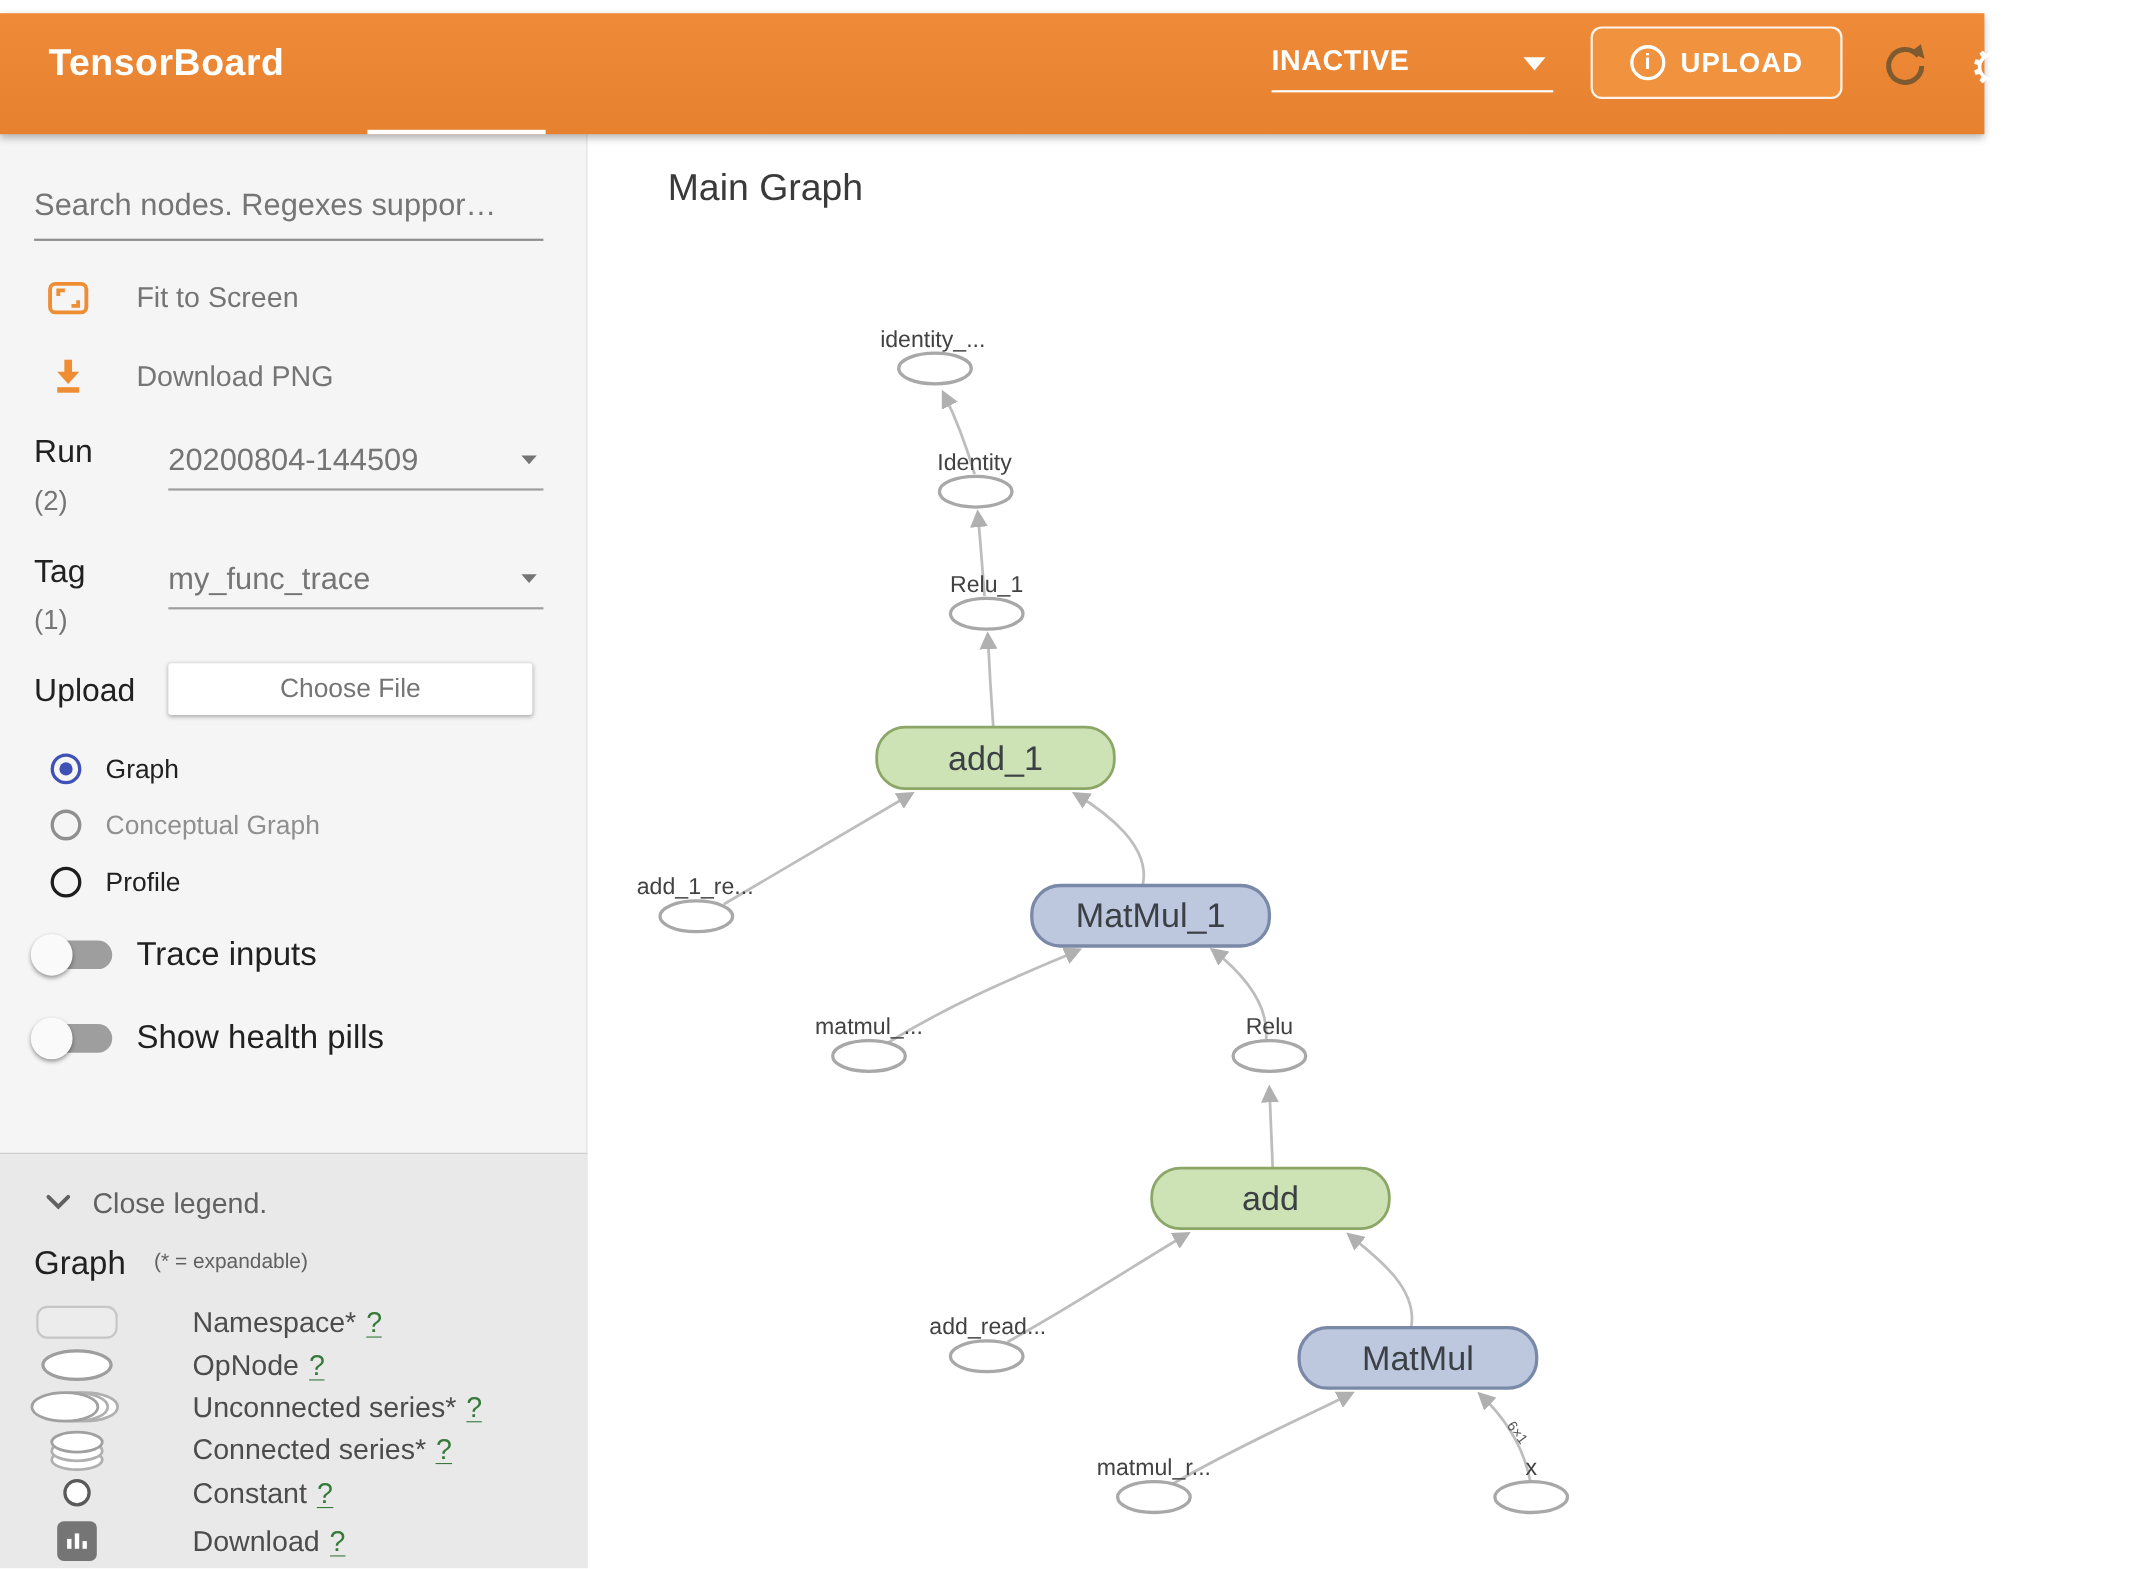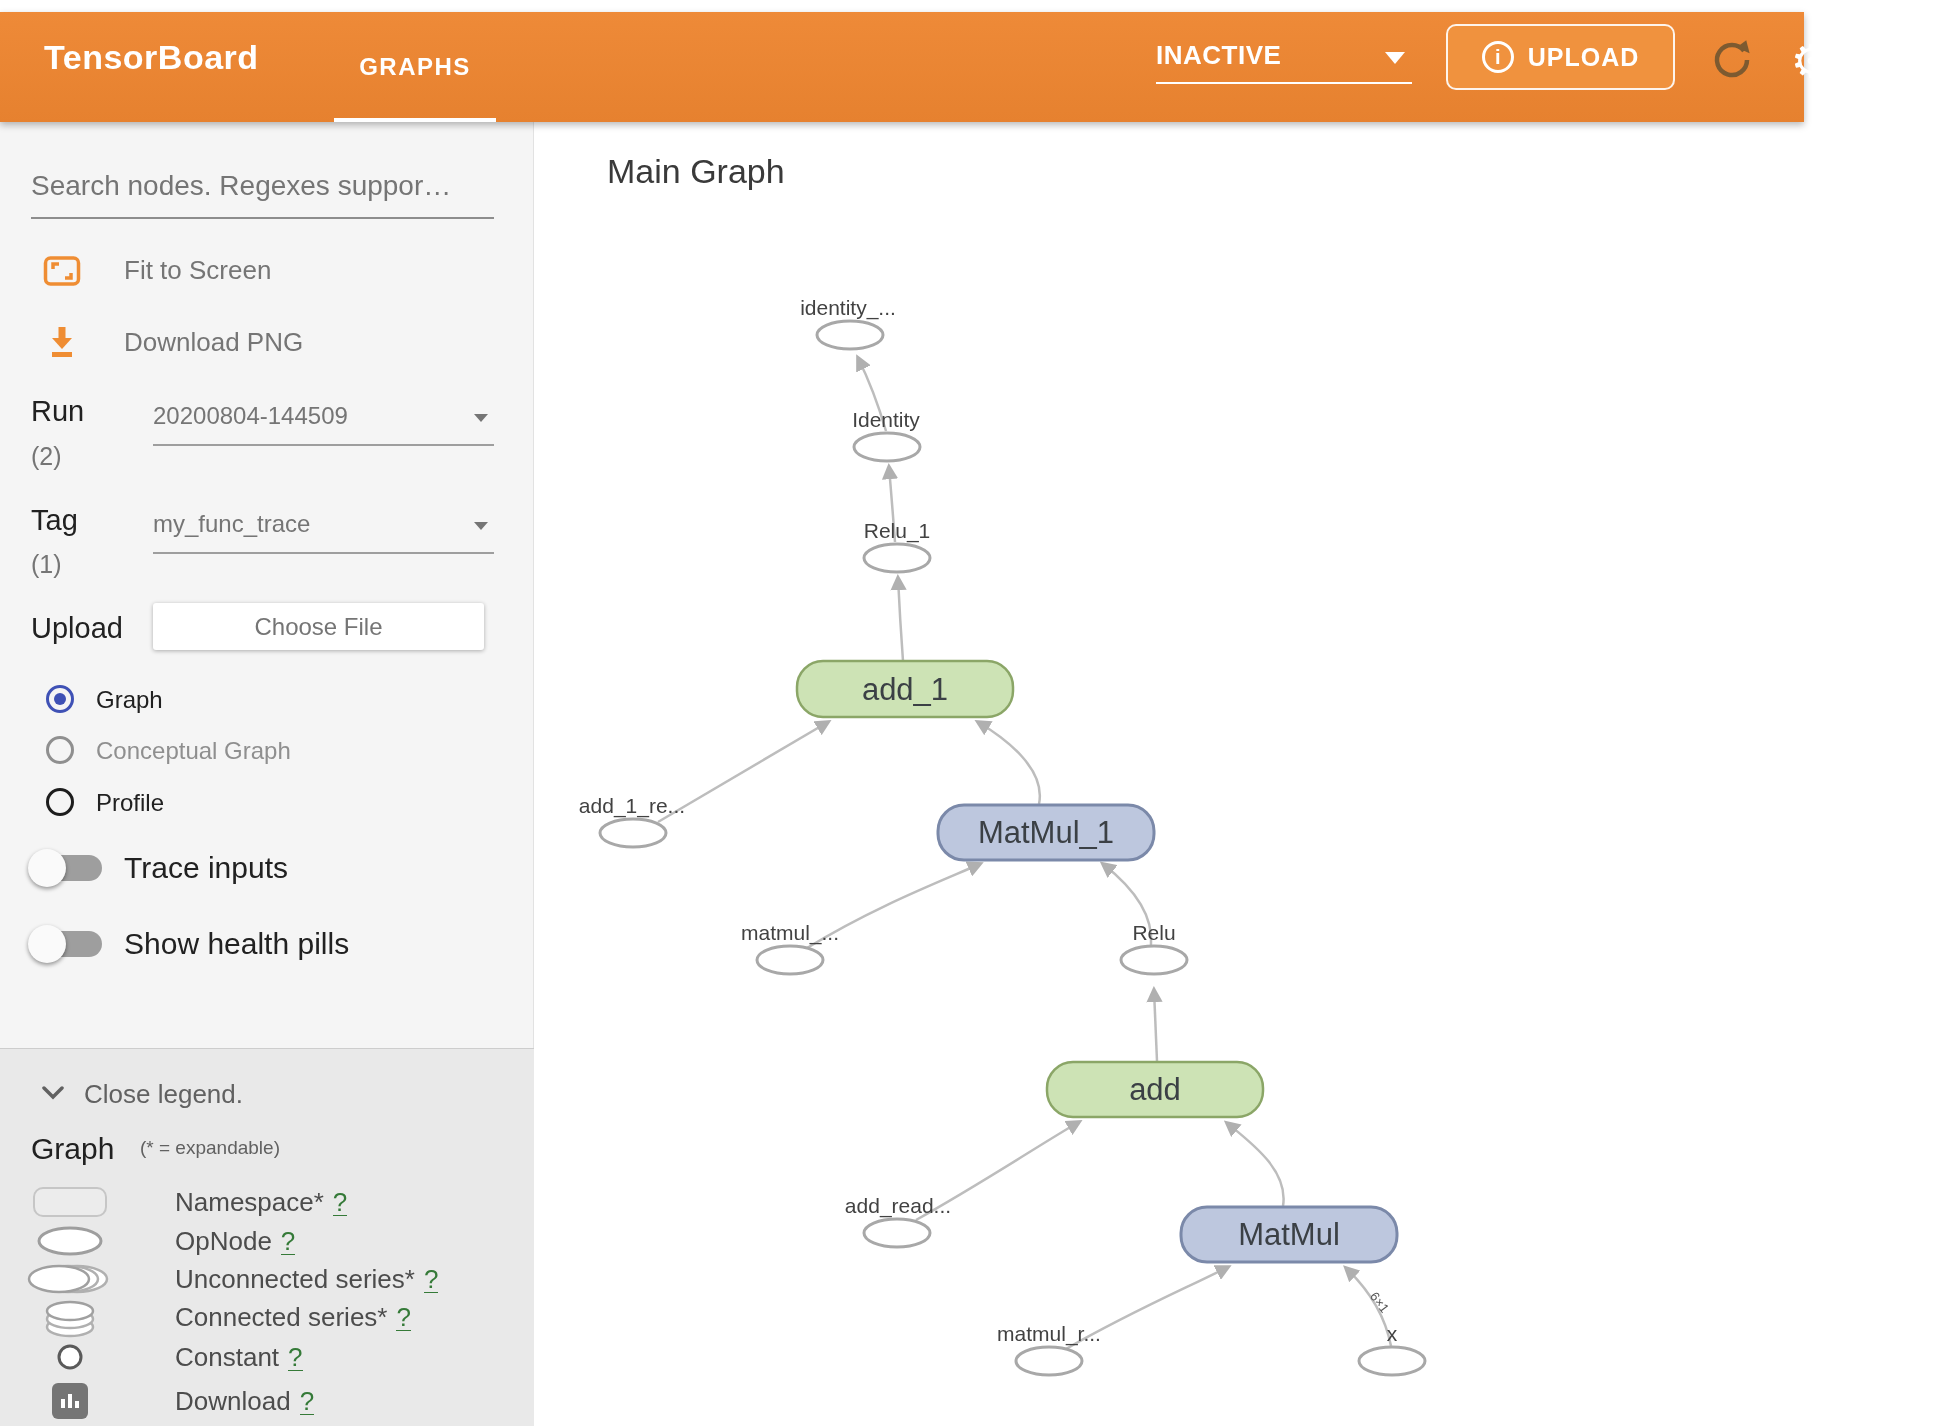--- a/index.html
+++ b/index.html
@@ -55,21 +55,21 @@
   .search-line { position:absolute; left:31px; top:107px; width:463px; height:2px; background:#8d8d8d; }
 
   .tool-row { position:absolute; left:0; width:534px; height:56px; cursor:pointer; }
   .tool-row .ticon { position:absolute; left:42px; top:9px; }
   .tool-row .tlabel { position:absolute; left:124px; top:0; height:56px; display:flex; align-items:center;
     font-size:26px; color:#757575; }
 
   .field-label { position:absolute; left:31px; font-size:29px; color:#212121; }
   .field-count { position:absolute; left:31px; font-size:25px; color:#757575; }
   .sel { position:absolute; left:153px; width:341px; height:56px; cursor:pointer; }
-  .sel .sval { position:absolute; left:0; top:0; width:300px; font-size:24px; color:#757575; white-space:nowrap; overflow:hidden; }
+  .sel .sval { position:absolute; left:0; top:0; width:300px; font-size:28px; color:#757575; white-space:nowrap; overflow:hidden; }
   .sel .stri { position:absolute; right:6px; top:12px; width:0; height:0;
     border-left:7px solid transparent; border-right:7px solid transparent; border-top:8px solid #757575; }
   .sel .sline { position:absolute; left:0; top:42px; width:341px; height:1.5px; background:#9e9e9e; }
 
   .choose-file { position:absolute; left:153px; top:493px; width:331px; height:47px;
     background:#fff; border:none; border-radius:3px; box-shadow:0 1px 4px rgba(0,0,0,.3);
     font-family:inherit; font-size:24px; color:#757575; cursor:pointer; }
 
   .radio-row { position:absolute; left:0; width:534px; height:44px; cursor:pointer; }
   .radio { position:absolute; left:46px; top:7px; width:28px; height:28px; border-radius:50%; }
@@ -124,21 +124,20 @@
   text.box-label { font-family:"Liberation Sans",sans-serif; font-size:31px; fill:#3b4045; text-anchor:middle; }
   text.edge-label { font-family:"Liberation Sans",sans-serif; font-size:13px; fill:#555; text-anchor:middle; }
 </style>
 </head>
 <body>
 
 <div id="app">
 
   <header class="topbar">
     <div class="logo">TensorBoard</div>
-    <div class="tab-graphs">GRAPHS</div>
     <div class="tab-underline"></div>
 
     <div class="status-dd">
       <div class="val">INACTIVE</div>
       <div class="tri"></div>
       <div class="line"></div>
     </div>
 
     <div class="upload-btn">
       <span class="info-circ">i</span>

